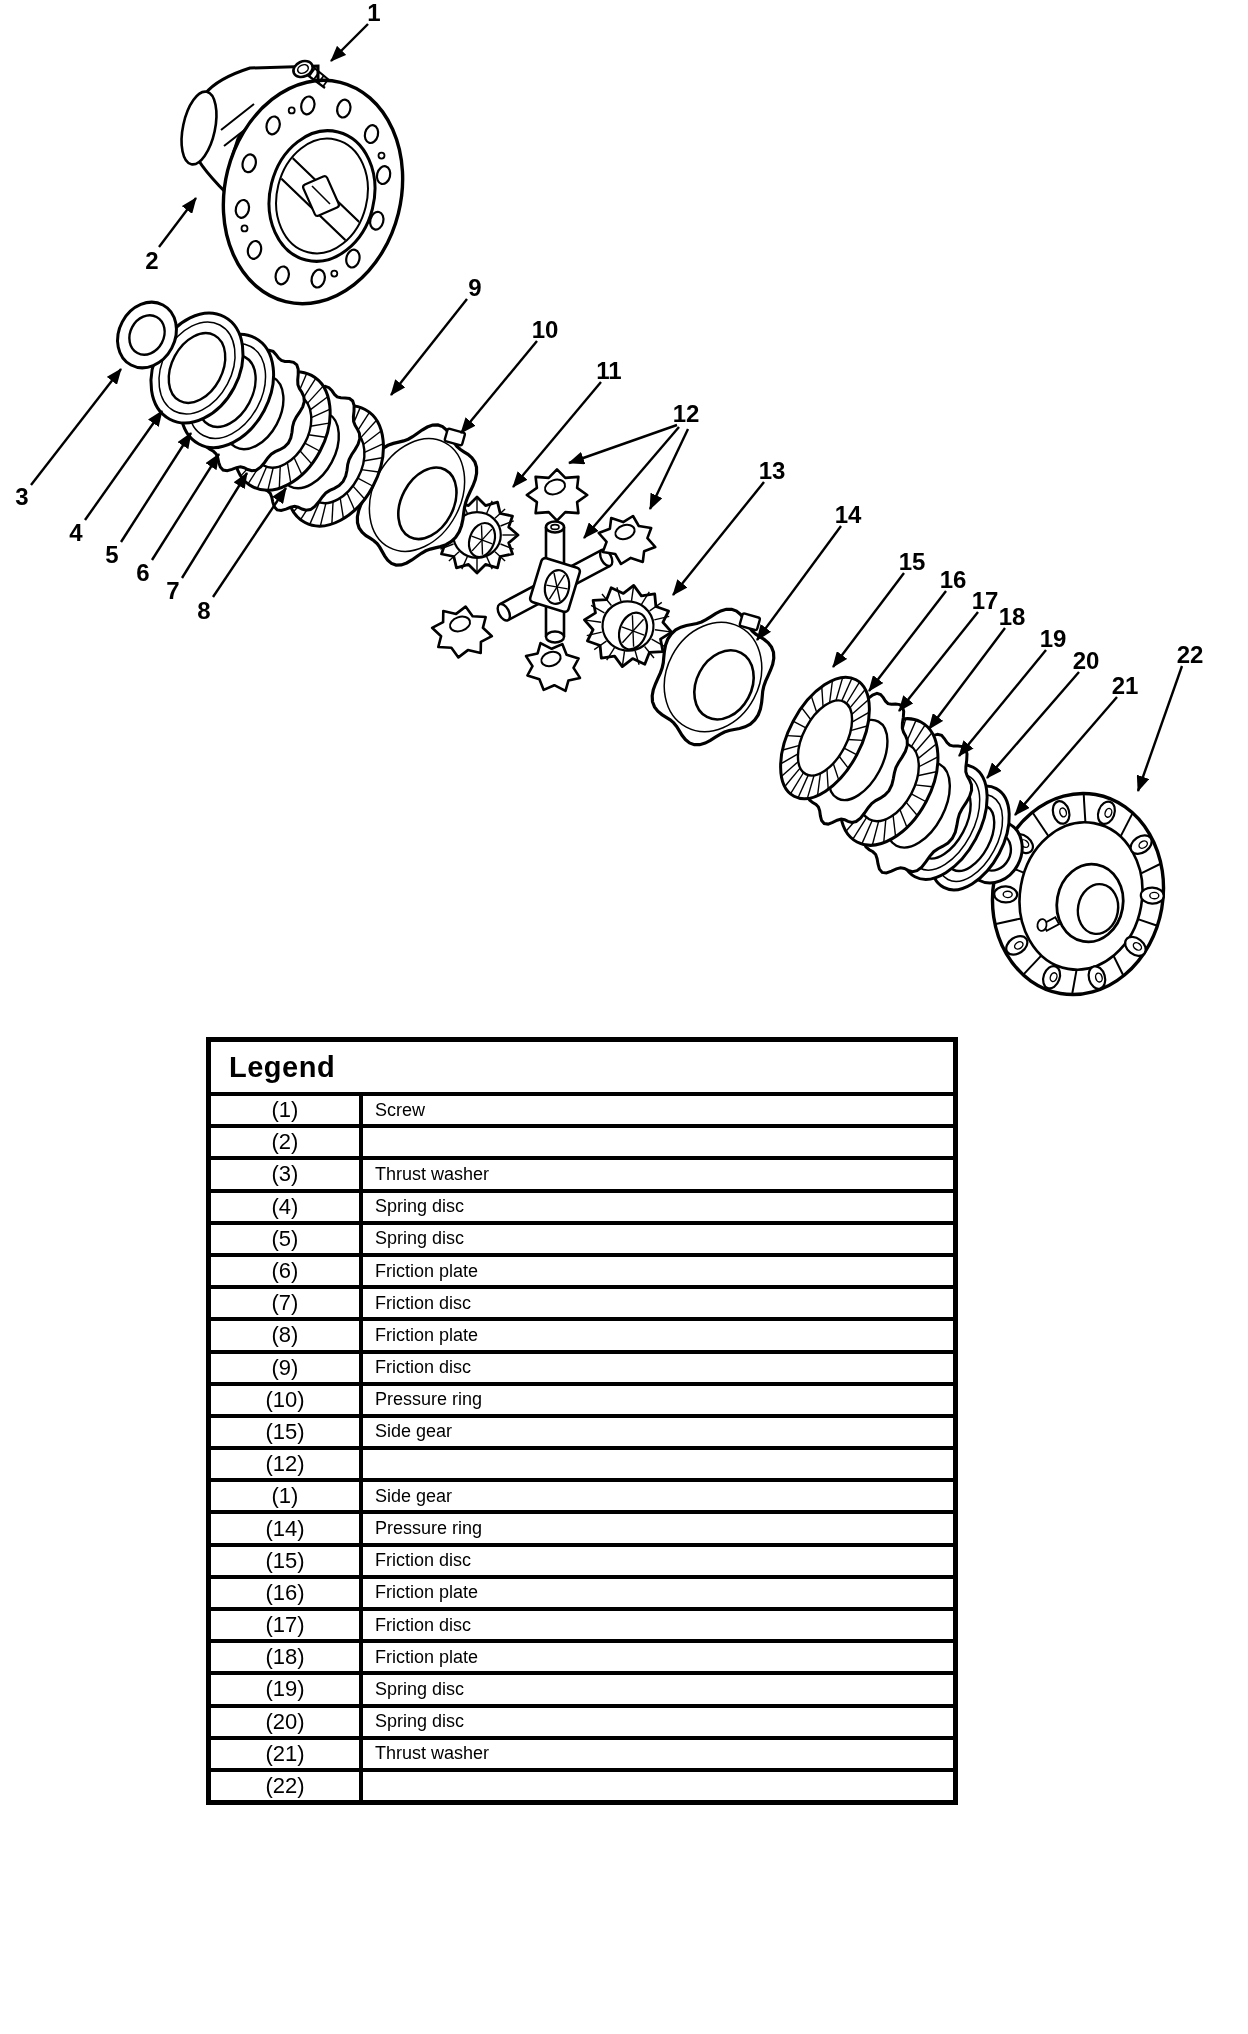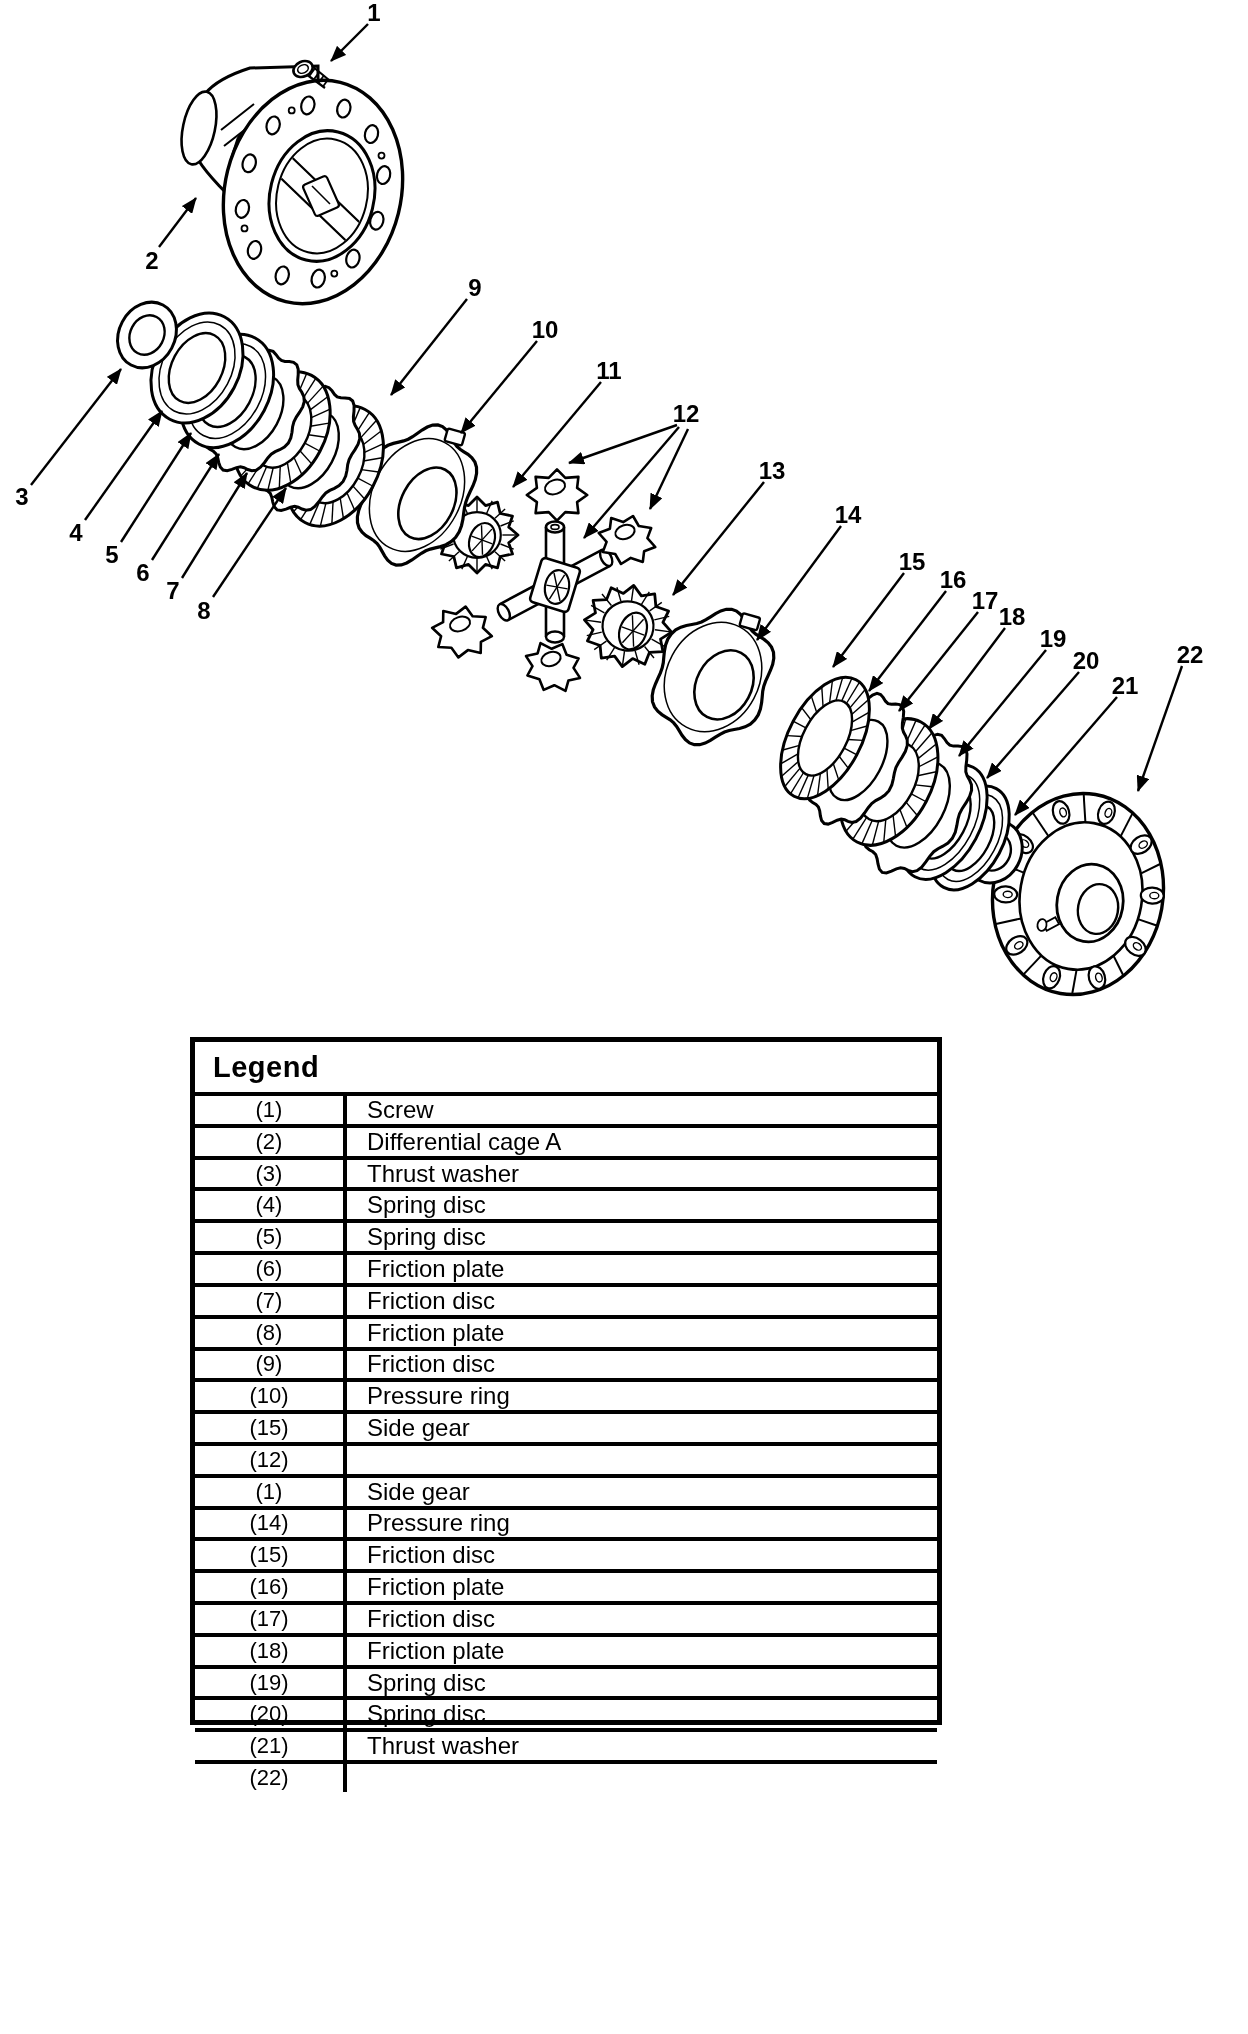--- a/index.html
+++ b/index.html
@@ -3,35 +3,35 @@
 <meta charset="utf-8">
 <style>
   html,body{margin:0;padding:0;background:#fff;}
   .page{
     position:relative;width:1248px;height:2034px;background:#fff;overflow:hidden;
     font-family:"Liberation Sans", sans-serif;color:#000;
   }
   #diagram{position:absolute;left:0;top:0;}
   #diagram text{font-family:"Liberation Sans",sans-serif;font-weight:bold;font-size:24px;fill:#000;}
   .legend-table{
-    position:absolute;left:190px;top:1037px;width:752px;height:688px;
+    position:absolute;left:206px;top:1037px;width:752px;height:768px;
     border:5px solid #000;box-sizing:border-box;display:flex;flex-direction:column;background:#fff;
   }
   .legend-header{
     height:50px;min-height:50px;border-bottom:4px solid #000;
     display:flex;align-items:center;padding-left:18px;
     font-size:29px;font-weight:bold;letter-spacing:0.5px;
   }
   .legend-row{flex:1;display:flex;border-bottom:4px solid #000;min-height:0;}
   .legend-row:last-child{border-bottom:none;}
   .cell-num{
     width:148px;min-width:148px;border-right:4px solid #000;
     display:flex;align-items:center;justify-content:center;font-size:22px;
   }
-  .cell-name{flex:1;display:flex;align-items:center;padding-left:20px;font-size:24px;}
+  .cell-name{flex:1;display:flex;align-items:center;padding-left:12px;font-size:18px;}
 </style>
 </head>
 <body>
 
 <div class="page">
   <svg id="diagram" width="1248" height="1034" viewBox="0 0 1248 1034">
       <defs>
         <marker id="ah" markerWidth="17" markerHeight="13" refX="15" refY="6.5" orient="auto" markerUnits="userSpaceOnUse">
           <path d="M0,0 L16,6.5 L0,13 Z" fill="#000000"></path>
         </marker>
@@ -470,21 +470,20 @@
     <div class="legend-header">
       <span>Legend</span>
     </div>
     <div id="legend-rows" style="display:flex;flex-direction:column;flex:1;">
         <div class="legend-row">
           <div class="cell-num">(1)</div>
           <div class="cell-name">Screw</div>
         </div>
         <div class="legend-row">
           <div class="cell-num">(2)</div>
-          <div class="cell-name">Differential cage A</div>
         </div>
         <div class="legend-row">
           <div class="cell-num">(3)</div>
           <div class="cell-name">Thrust washer</div>
         </div>
         <div class="legend-row">
           <div class="cell-num">(4)</div>
           <div class="cell-name">Spring disc</div>
         </div>
         <div class="legend-row">

